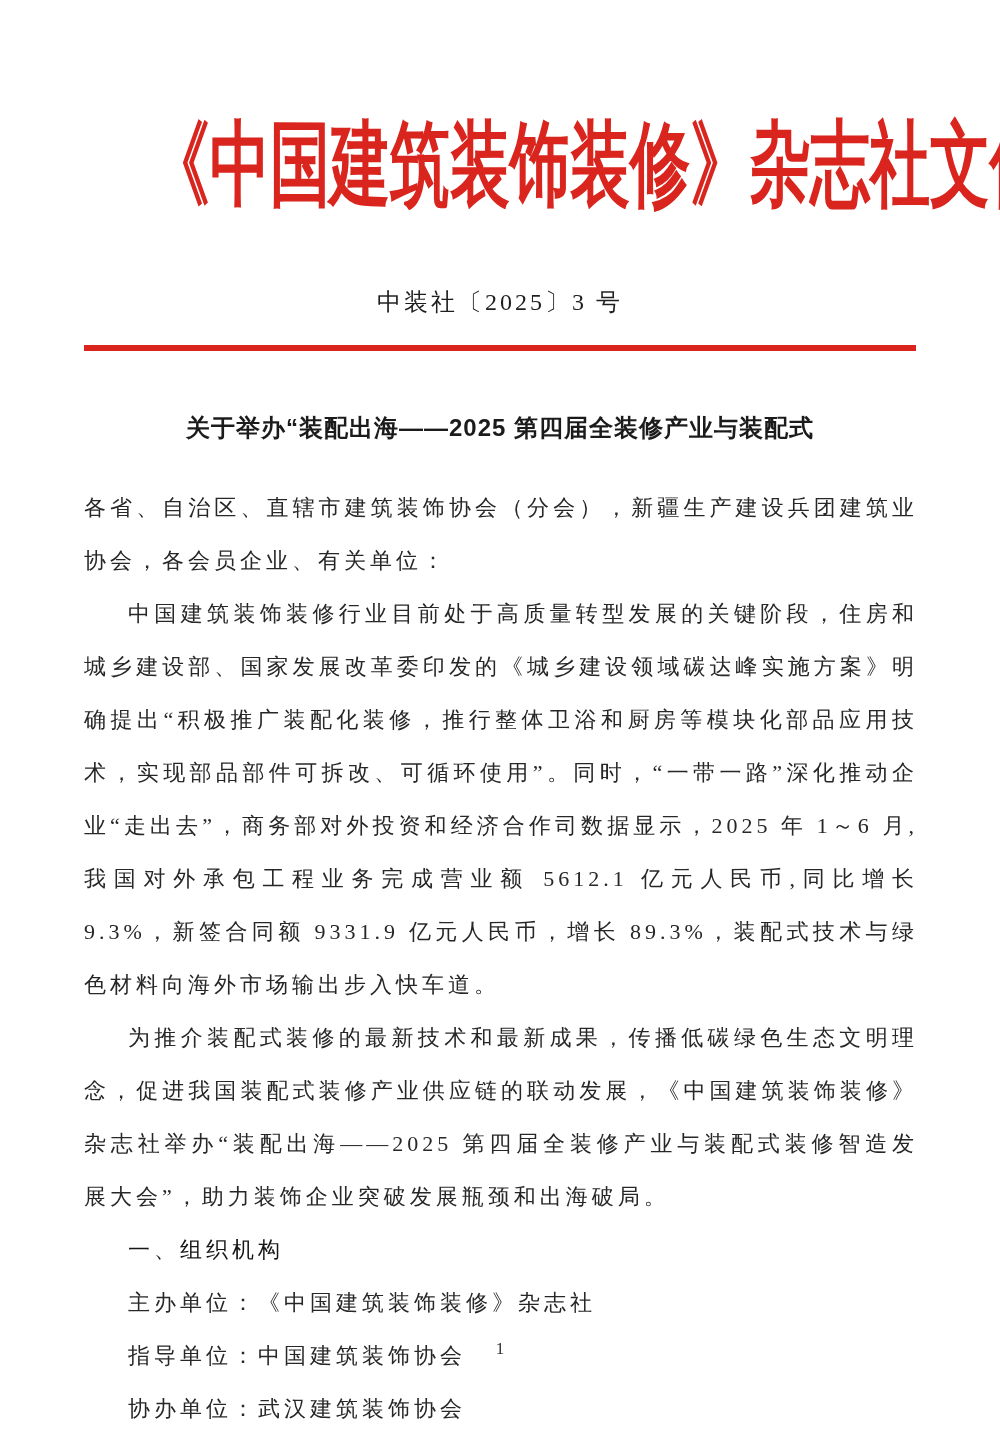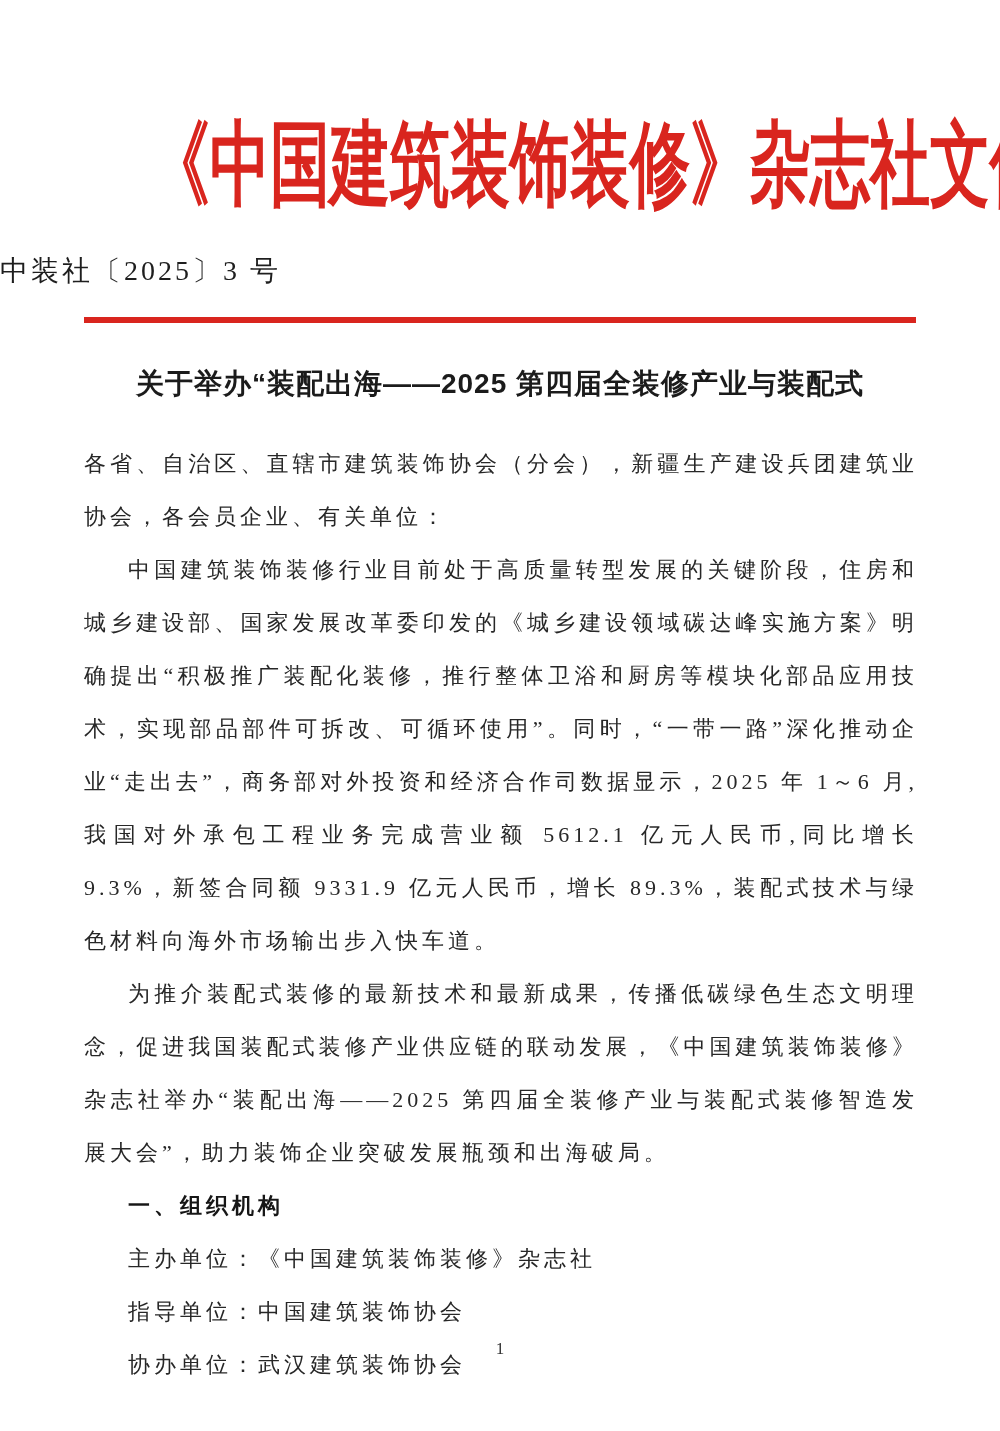--- a/index.html
+++ b/index.html
@@ -27,56 +27,57 @@
     white-space: nowrap;
     font-family: "Liberation Serif", "DejaVu Serif", serif;
     font-weight: 700;
     font-size: 80px;
     line-height: 1.18;
     color: var(--accent);
     transform: scale(0.75, 1.16);
     transform-origin: center top;
   }
   .doc-number {
-    margin-top: 44px;
-    font-size: 28px;
+    margin-top: 78px;
+    text-align: center;
+    font-size: 24px;
     letter-spacing: 3px;
     color: #1e1e1e;
   }
   .red-rule {
     height: 6px;
     background: var(--accent);
     margin: 27px 84px 0 84px;
   }
   
   .notice-title {
-    margin-top: 40px;
+    margin-top: 56px;
     text-align: center;
     font-family: "Liberation Sans", "DejaVu Sans", sans-serif;
     font-weight: 700;
-    font-size: 28px;
+    font-size: 24px;
     line-height: 42px;
     letter-spacing: 1px;
     color: #1b1b1b;
   }
   
   .body {
     margin: 32px 82px 0 84px;
     font-size: 22px;
     line-height: 53px;
     letter-spacing: 4px;
     text-align: justify;
     text-align-last: left;
   }
   .body p { margin: 0; }
   .indent { text-indent: 2em; }
   .section-heading {
     text-indent: 2em;
     font-family: "Liberation Sans", "DejaVu Sans", sans-serif;
-    font-weight: 700;
+    font-weight: 400;
     color: #161616;
   }
   .org-line { text-indent: 2em; }
   
   .page-number {
     position: absolute;
     bottom: 72px;
     left: 0;
     right: 0;
     text-align: center;

